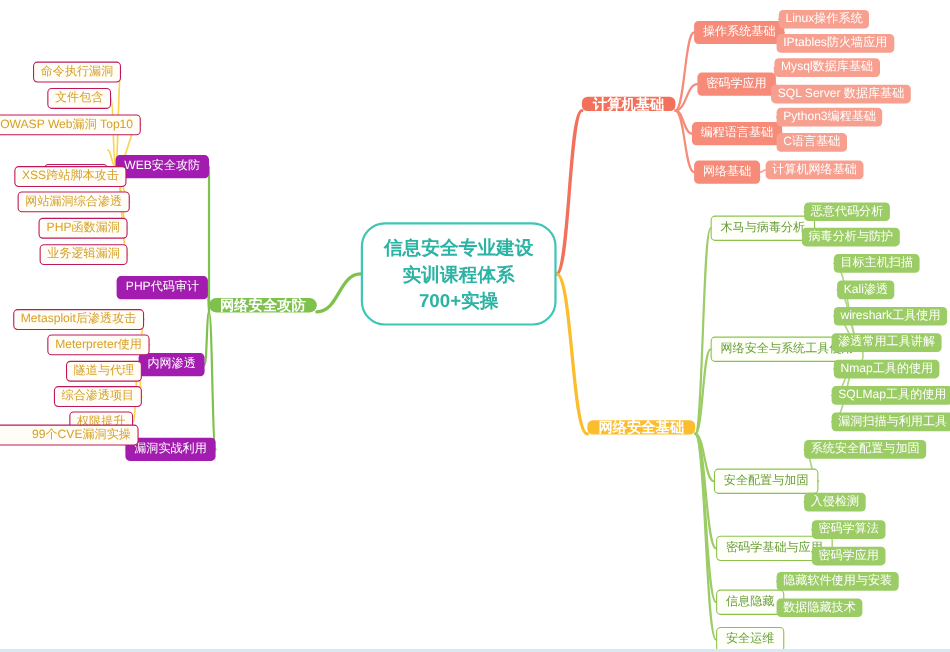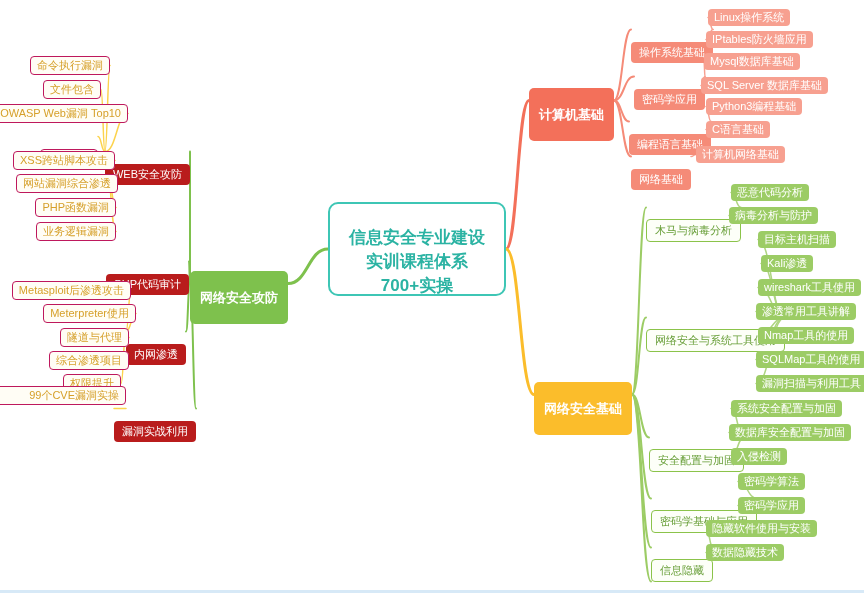--- a/index.html
+++ b/index.html
@@ -18,55 +18,54 @@
     white-space: nowrap;
     z-index: 1;
     line-height: 1;
     border-radius: 4px;
   }
   .center-box {
     width: 178px;
     height: 94px;
     background: #ffffff;
     border: 2px solid #3ec6b5;
-    border-radius: 10px;
+    border-radius: 22px;
     color: #2bb3a3;
     font-size: 17px;
     font-weight: bold;
     display: flex;
     flex-direction: column;
     align-items: center;
-    justify-content: flex-end;
+    justify-content: center;
     gap: 7px;
     z-index: 2;
   }
   .root {
     font-size: 13px;
     font-weight: bold;
     color: #ffffff;
-    padding: 20px 10px;
+    padding: 0 10px;
     border-radius: 5px;
     text-align: center;
   }
   .mid {
     font-size: 11px;
     color: #ffffff;
     padding: 5px 8px;
     border-radius: 4px;
-    margin-top: 23px;
   }
   .leaf {
     font-size: 11px;
     padding: 3px 6px;
     border-radius: 4px;
   }
-  .n-green-solid   { background: #7ec14d; }
+  .n-green-solid   { background: #7ec14d; border-radius: 12px; }
   .n-red-solid     { background: #f3705a; }
   .n-amber-solid   { background: #fbbd2b; }
-  .n-yellow-solid  { background: #b91c1c; }
+  .n-yellow-solid  { background: #a21caf; }
   .n-salmon-solid  { background: #f58b78; }
   .n-salmon-light  { background: #f7a090; color: #ffffff; }
   .n-green-light   { background: #9ccc65; color: #ffffff; }
   .n-yellow-outline{ background: #fffdf5; border: 1px solid #be185d; color: #d6a02a; }
   .n-green-outline { background: #fdfff8; border: 1px solid #8bc34a; color: #689f38; }
   .bottom-line {
     position: absolute;
     left: 0; bottom: 0;
     width: 864px; height: 3px;
     background: #d7e9f7;
@@ -191,21 +190,20 @@
   <div class="node leaf n-green-light" style="left:758px;top:231px;">目标主机扫描</div>
   <div class="node leaf n-green-light" style="left:761px;top:255px;">Kali渗透</div>
   <div class="node leaf n-green-light" style="left:758px;top:279px;">wireshark工具使用</div>
   <div class="node leaf n-green-light" style="left:756px;top:303px;">渗透常用工具讲解</div>
   <div class="node leaf n-green-light" style="left:758px;top:327px;">Nmap工具的使用</div>
   <div class="node leaf n-green-light" style="left:756px;top:351px;">SQLMap工具的使用</div>
   <div class="node leaf n-green-light" style="left:756px;top:375px;">漏洞扫描与利用工具</div>
 
   <div class="node mid n-green-outline" id="n-harden" style="left:649px;top:426px;">安全配置与加固</div>
   <div class="node leaf n-green-light" style="left:731px;top:400px;">系统安全配置与加固</div>
-  <div class="node leaf n-green-light" style="left:729px;top:424px;">数据库安全配置与加固</div>
   <div class="node leaf n-green-light" style="left:731px;top:448px;">入侵检测</div>
 
   <div class="node mid n-green-outline" id="n-crypto" style="left:651px;top:487px;">密码学基础与应用</div>
   <div class="node leaf n-green-light" style="left:738px;top:473px;">密码学算法</div>
   <div class="node leaf n-green-light" style="left:738px;top:497px;">密码学应用</div>
 
   <div class="node mid n-green-outline" id="n-hide" style="left:651px;top:536px;">信息隐藏</div>
   <div class="node leaf n-green-light" style="left:706px;top:520px;">隐藏软件使用与安装</div>
   <div class="node leaf n-green-light" style="left:706px;top:544px;">数据隐藏技术</div>
 

